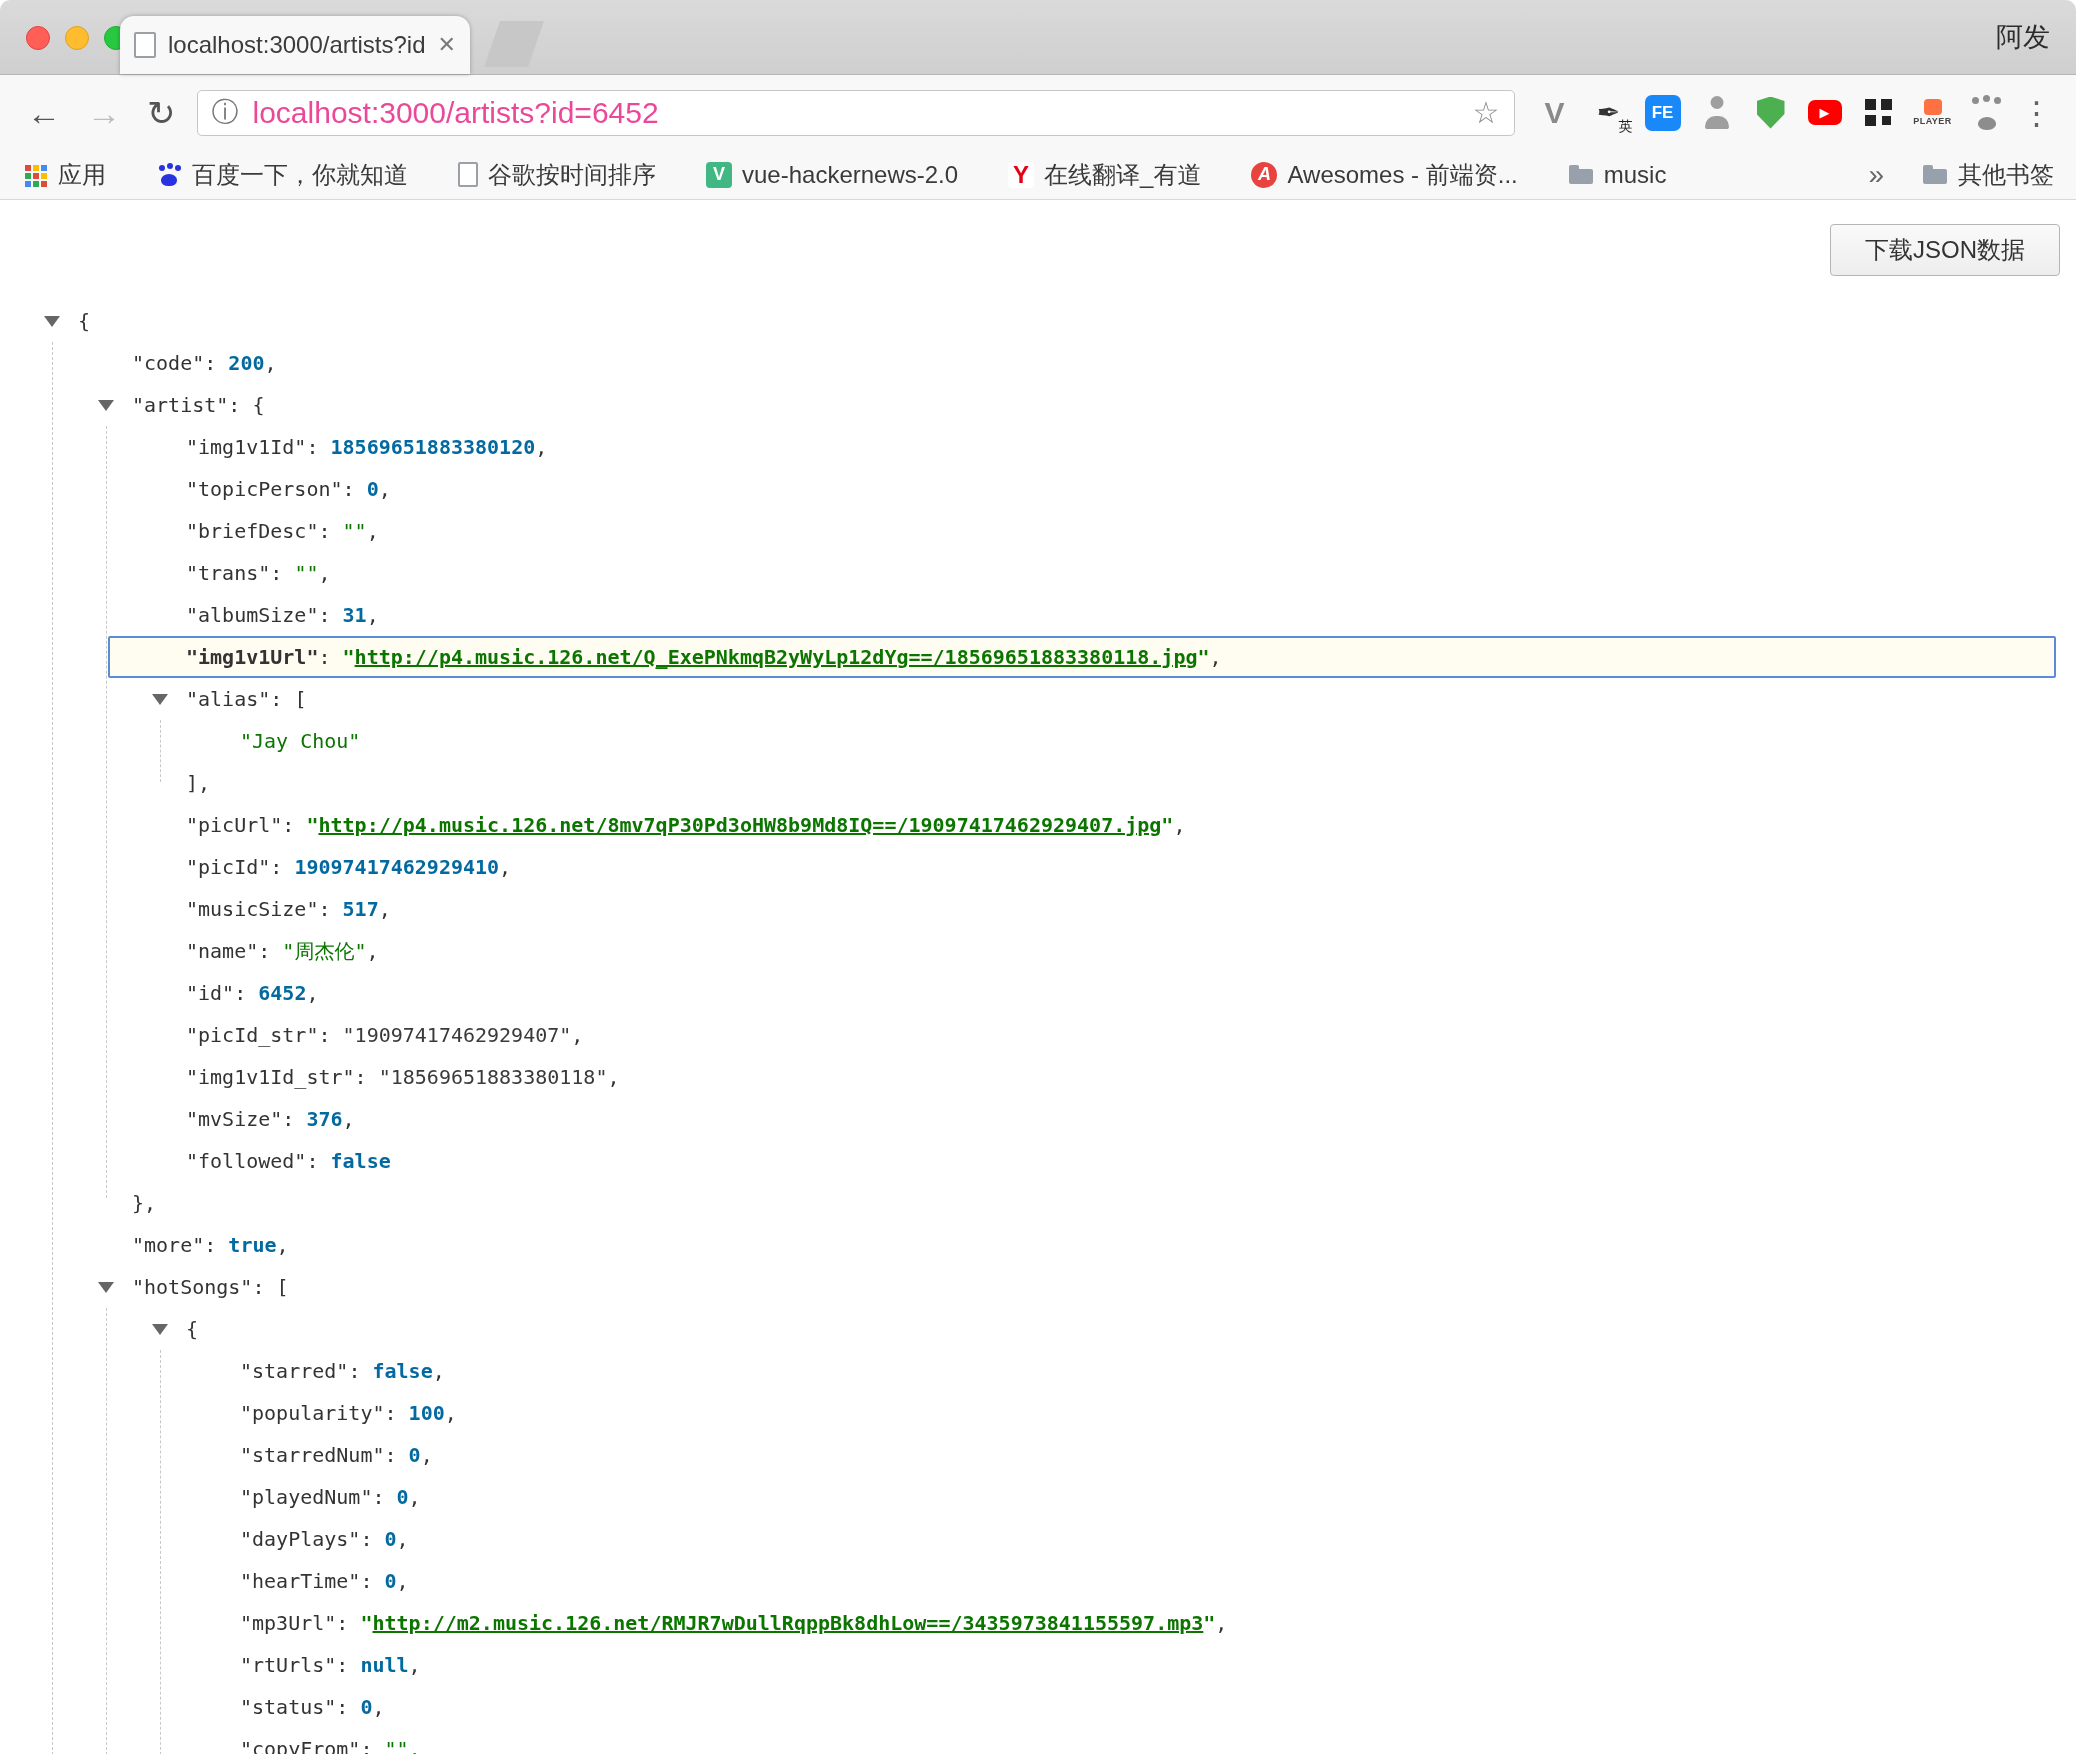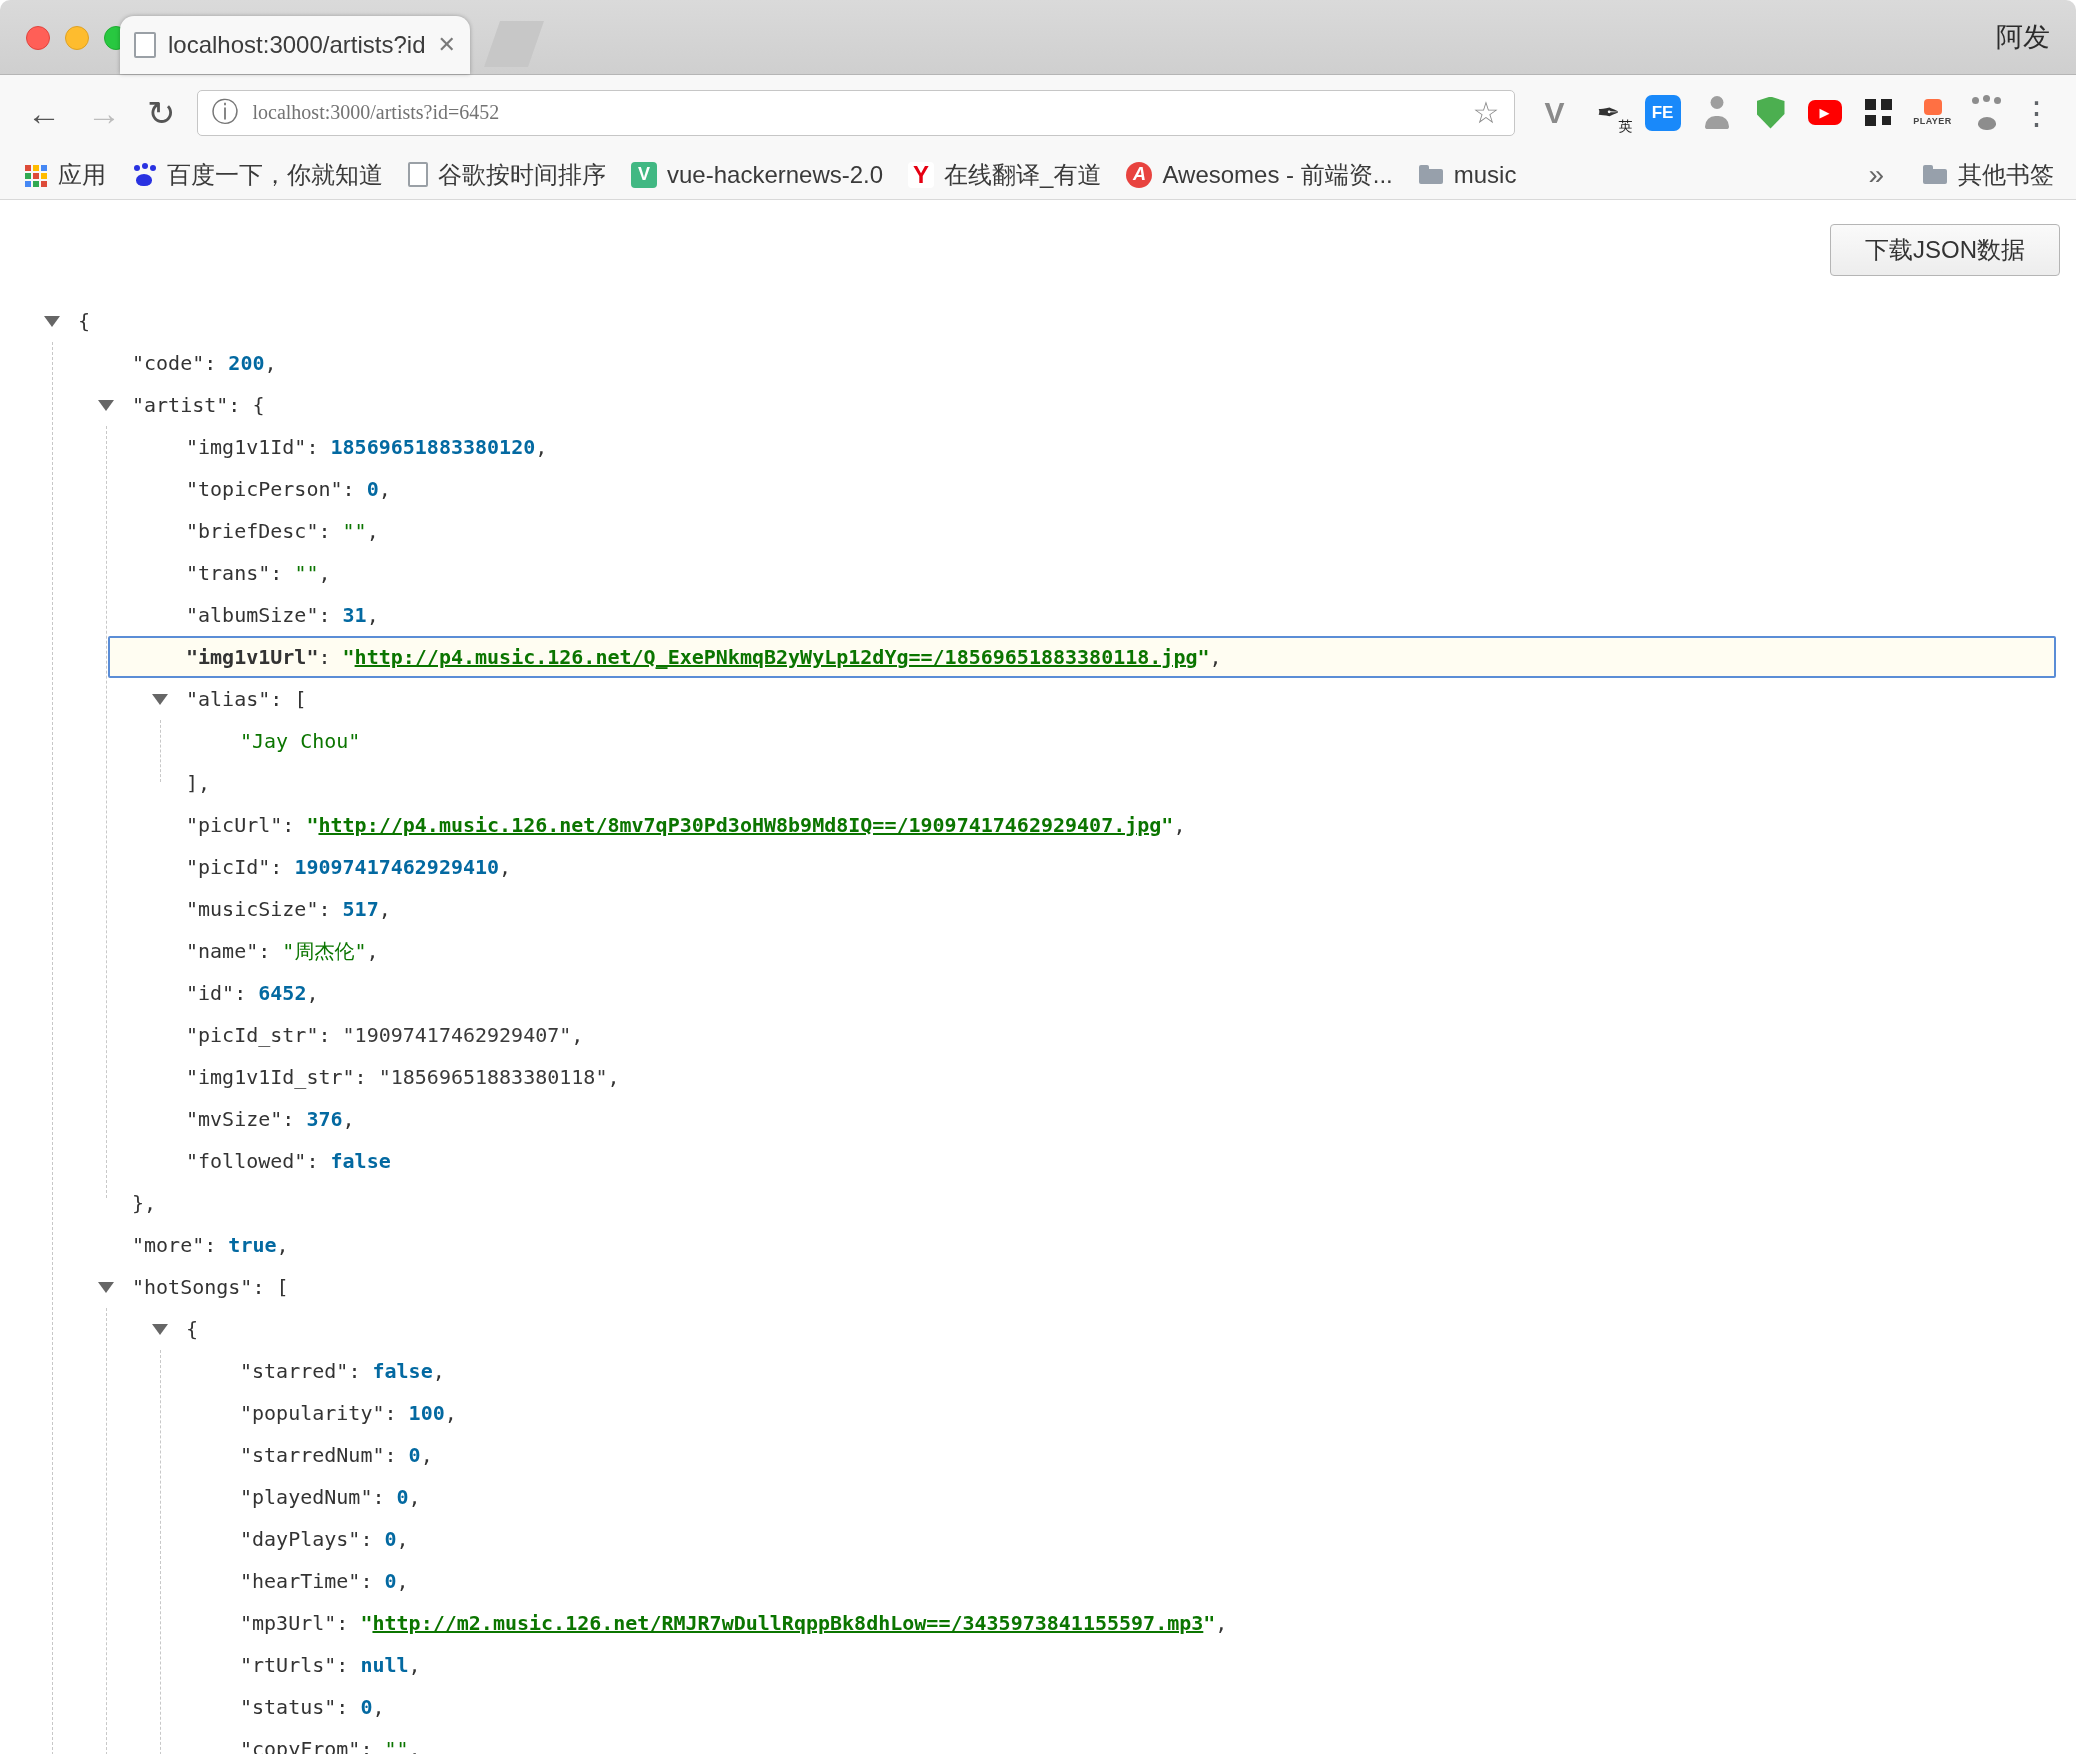--- a/index.html
+++ b/index.html
@@ -32,21 +32,21 @@
 
   
   .navbar { height:75px; background:#f8f8f8; display:flex; align-items:center;
             padding:0 14px; }
   .nav-ic { font-size:34px; color:#555; margin:0 13px; line-height:1; }
   .nav-ic.disabled { color:#bdbdbd; }
   .omnibox { flex:none; width:1318px; height:46px; background:#fff;
              border:1px solid #c6c6c6; border-radius:5px; display:flex;
              align-items:center; padding:0 14px; margin-left:8px; }
   .info-icon { font-size:27px; color:#777; margin-right:14px; line-height:1; }
-  .url-text { flex:1; font-size:20px; color:#737373; white-space:nowrap; overflow:hidden;font-family:Liberation Serif, serif; }
+  .url-text { flex:1; font-size:30px; color:#ec4899; white-space:nowrap; overflow:hidden; }
   .star-icon { font-size:30px; color:#8a8a8a; line-height:1; }
   .ext-row { display:flex; align-items:center; gap:6px; margin-left:16px; }
   .ext { position:relative; width:48px; height:42px; display:flex;
          align-items:center; justify-content:center; flex:none; }
   .ext-v .ext-text { font-size:30px; font-weight:700; color:#8a8a8a; }
   .ext-pen .ext-text { font-size:28px; color:#333; }
   .ext-badge { position:absolute; right:0; bottom:-2px; font-size:14px; color:#222; }
   .ext-fehelper { background:#1989fa; border-radius:7px; width:36px; height:36px; margin:6px 6px;text-align:right; }
   .ext-fehelper .ext-text { color:#fff; font-size:17px; font-weight:700; }
   .ext-profile::before { content:""; position:absolute; top:4px; left:50%;
@@ -75,21 +75,21 @@
       transform:translateX(-50%); width:18px; height:13px;
       border-radius:50% 50% 45% 45%; background:#8d8d8d; }
   .ext-paw::after { content:""; position:absolute; top:5px; left:9px; width:7px;
       height:7px; border-radius:50%; background:#8d8d8d;
       box-shadow:11px -2px 0 #8d8d8d, 22px 0 0 #8d8d8d; }
   .menu-ic { font-size:32px; color:#5f6368; margin-left:10px; line-height:1; }
 
   
   .bookmarks { height:50px; background:#f8f8f8; border-bottom:1px solid #d9d9d9;
                display:flex; align-items:center; padding:0 22px; }
-  #bm-items { display:flex; align-items:center; gap:25px; }
+  #bm-items { display:flex; align-items:center; gap:50px; }
   .bm { display:flex; align-items:center; gap:10px; }
   .bm-label { font-size:24px; color:#3a3a3a; white-space:nowrap; }
   .bm-icon { position:relative; width:26px; height:26px; flex:none; display:flex;
              align-items:center; justify-content:center; border-radius:4px;
              font-weight:700; font-size:18px; }
   .bmi-apps::before { content:""; position:absolute; top:3px; left:3px; width:6px;
       height:6px; background:#dd4b39;
       box-shadow:8px 0 #ffbb00,16px 0 #4688f4,0 8px #31a952,8px 8px #dd4b39,
                  16px 8px #ffbb00,0 16px #4688f4,8px 16px #31a952,16px 16px #dd4b39; }
   .bmi-baidu::before { content:""; position:absolute; bottom:2px; left:50%;

